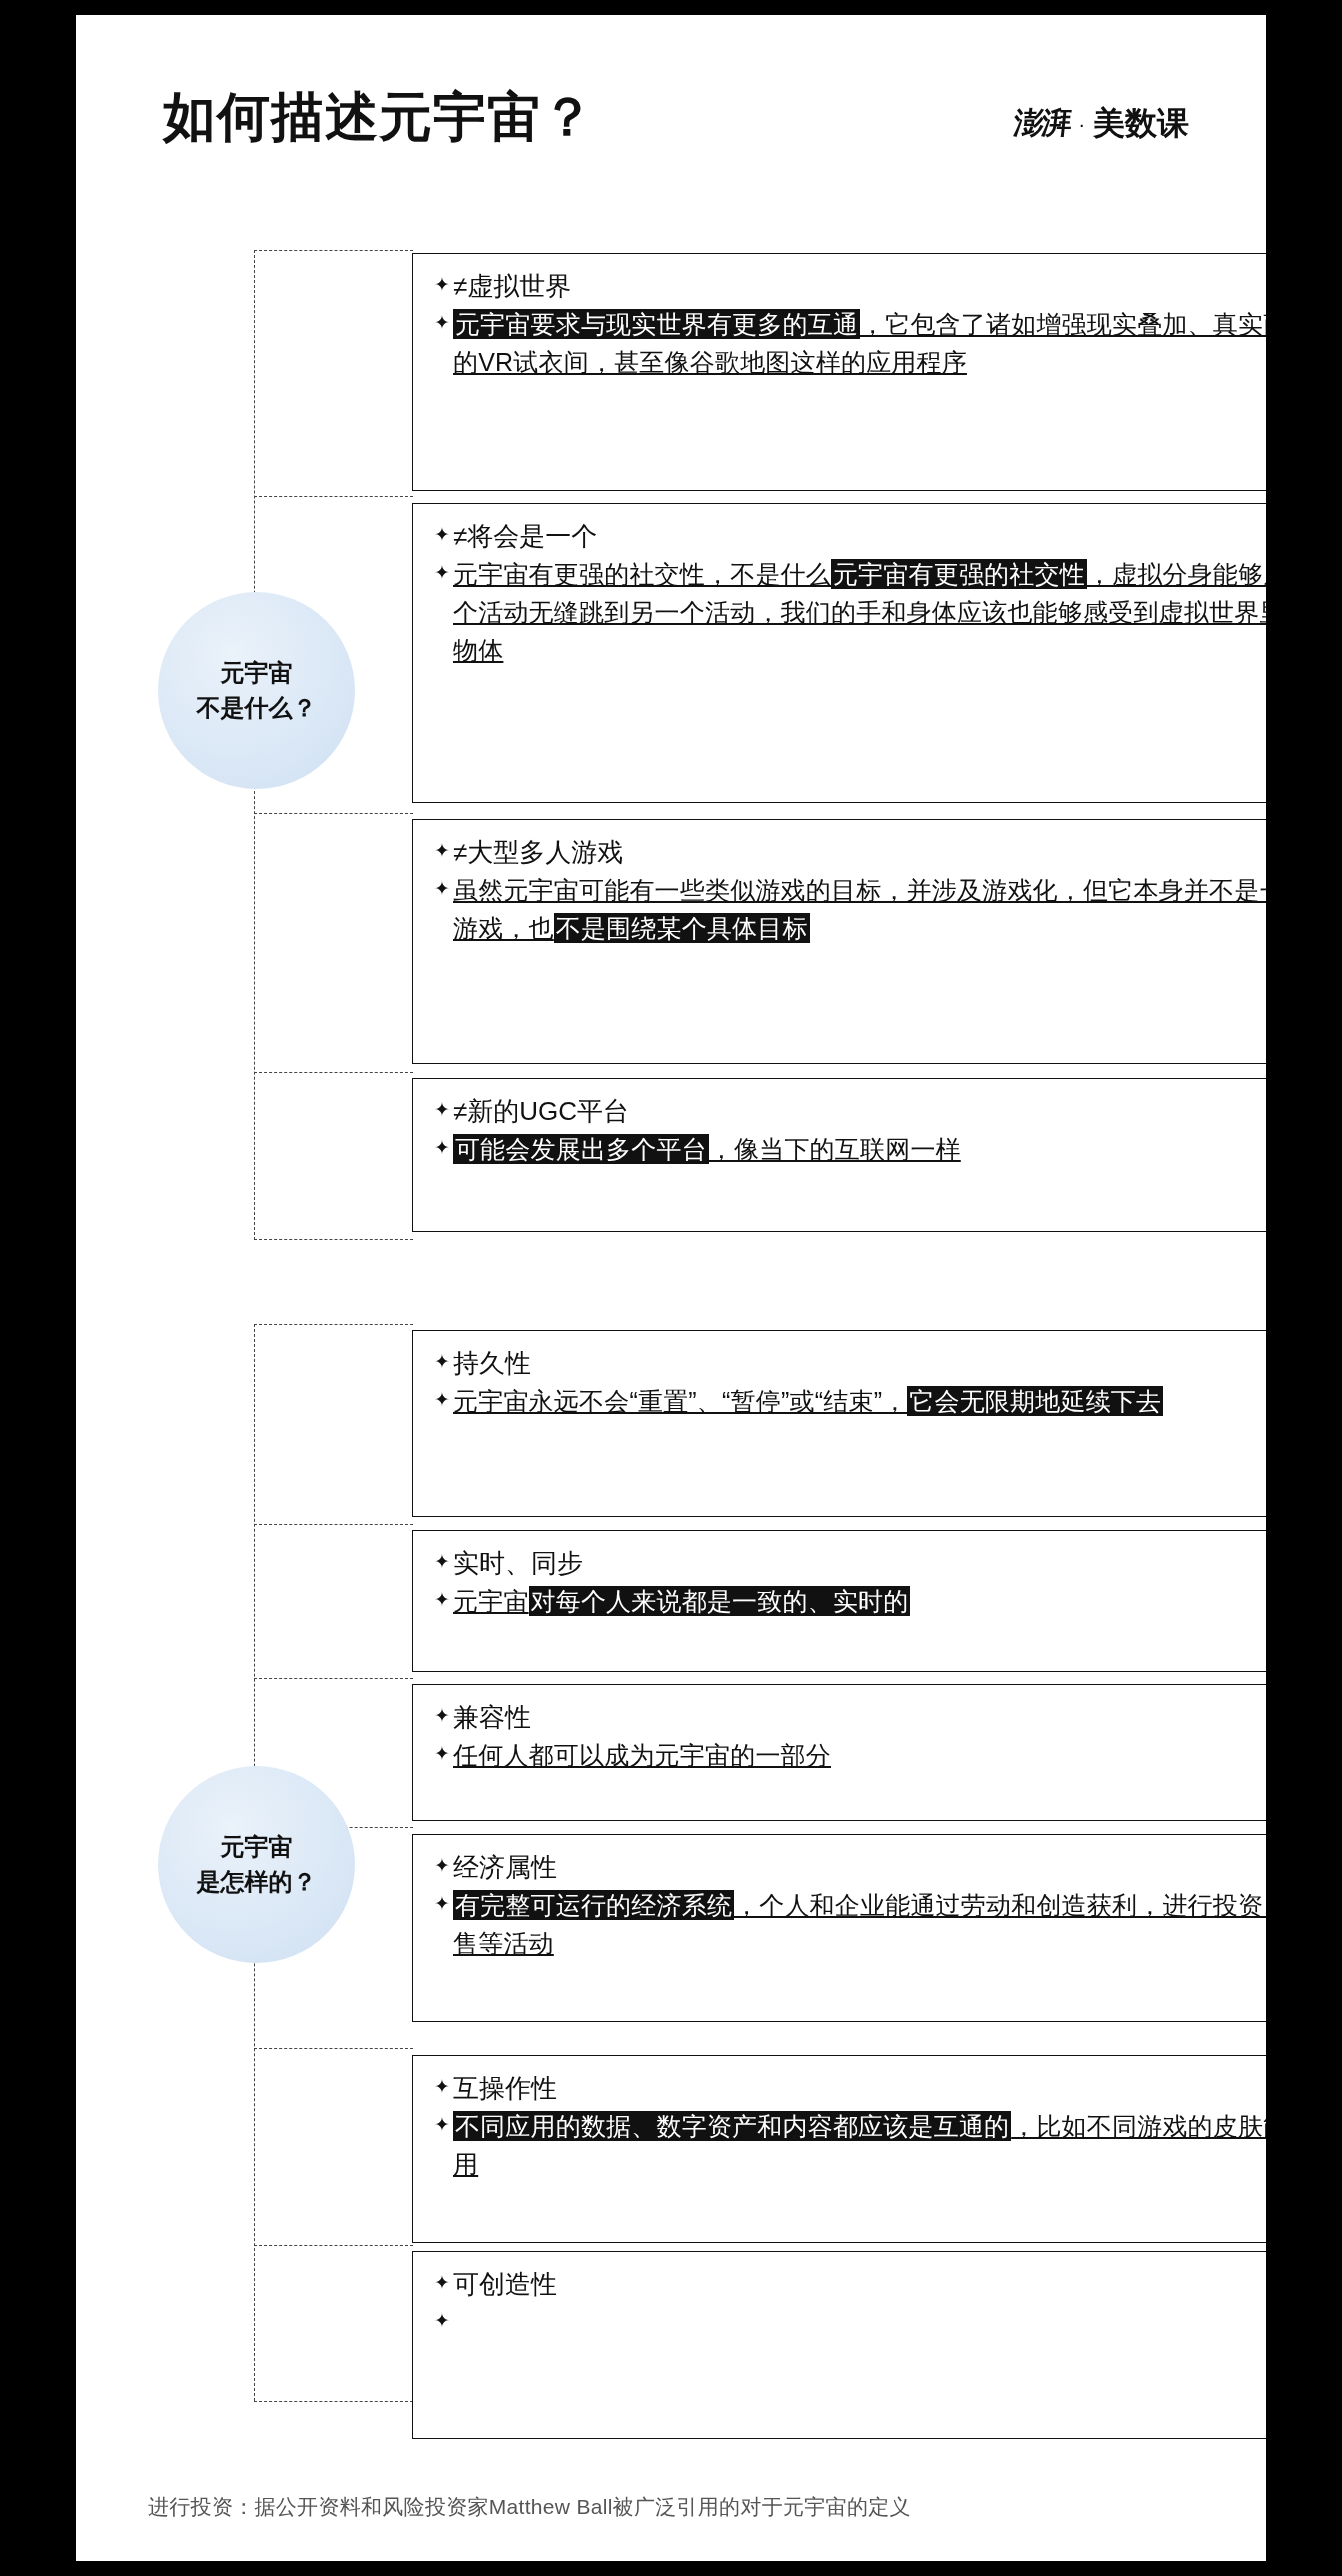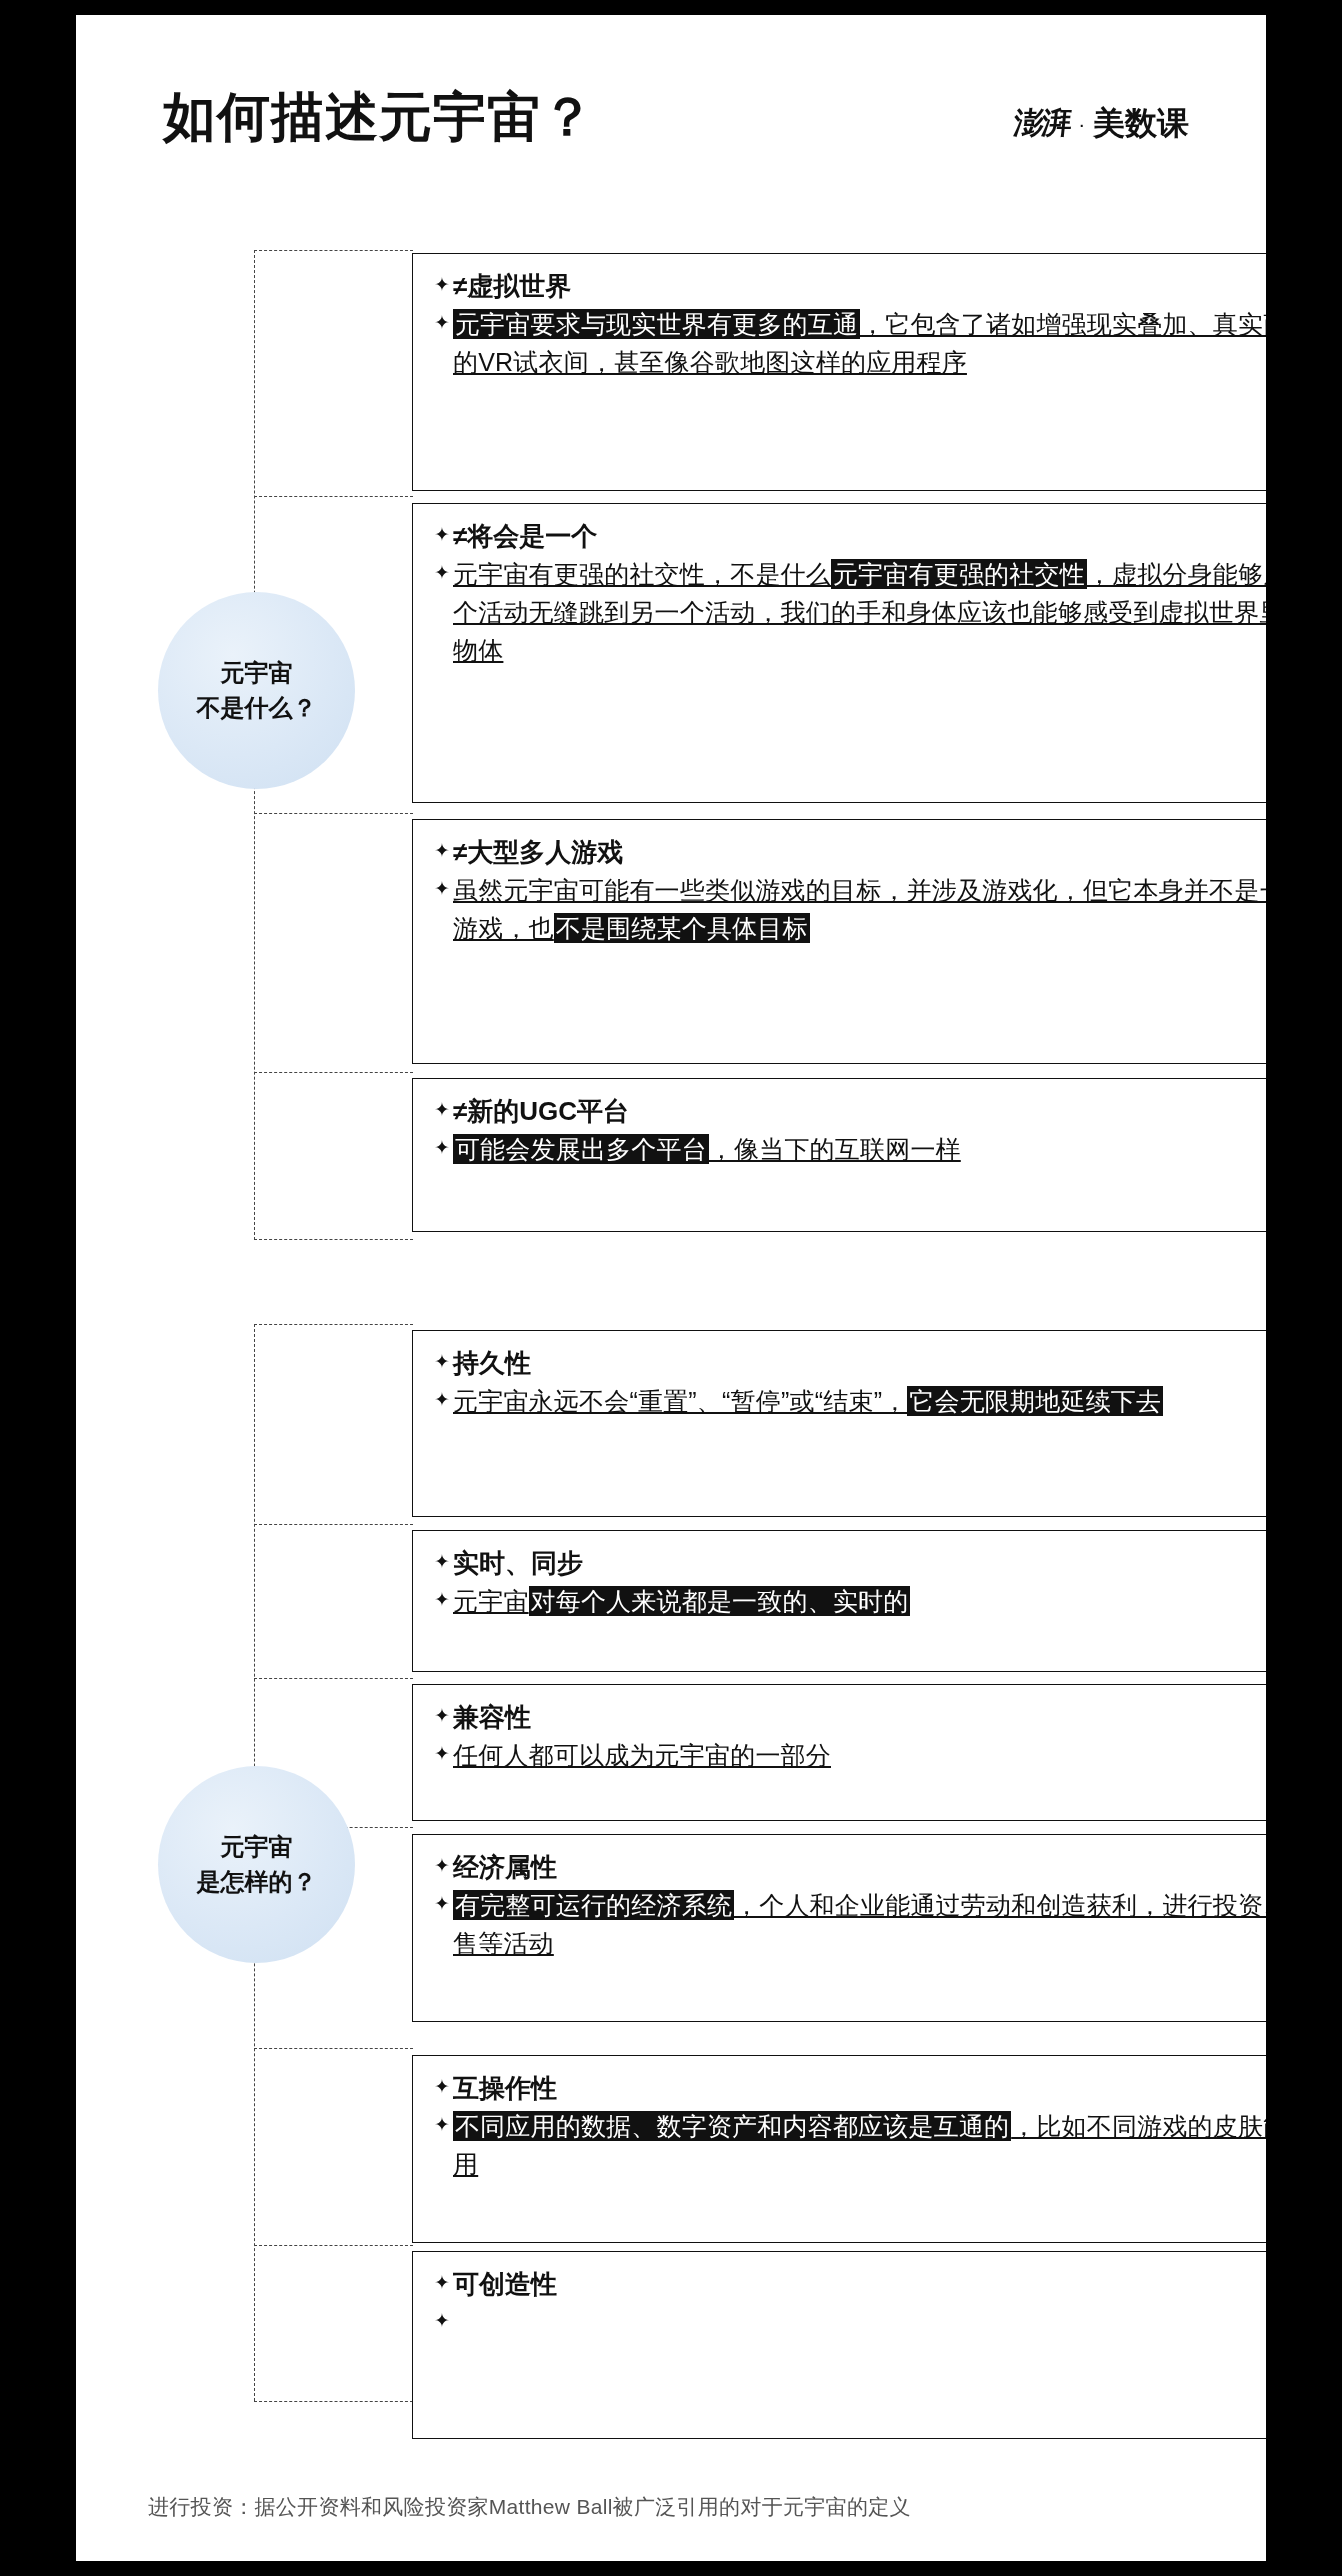--- a/index.html
+++ b/index.html
@@ -115,21 +115,21 @@
   .bullet {
     flex: 0 0 auto;
     width: 19px;
     font-size: 19px;
     line-height: 1.5;
     color: #111;
     padding-top: 3.8px;
   }
   .heading {
     font-size: 26px;
-    font-weight: bold;
+    font-weight: normal;
     color: #111;
     line-height: 1.45;
   }
   .bodytext {
     font-size: 25px;
     color: #111;
     line-height: 1.52;
     letter-spacing: 0.2px;
     text-decoration: underline;
   }

